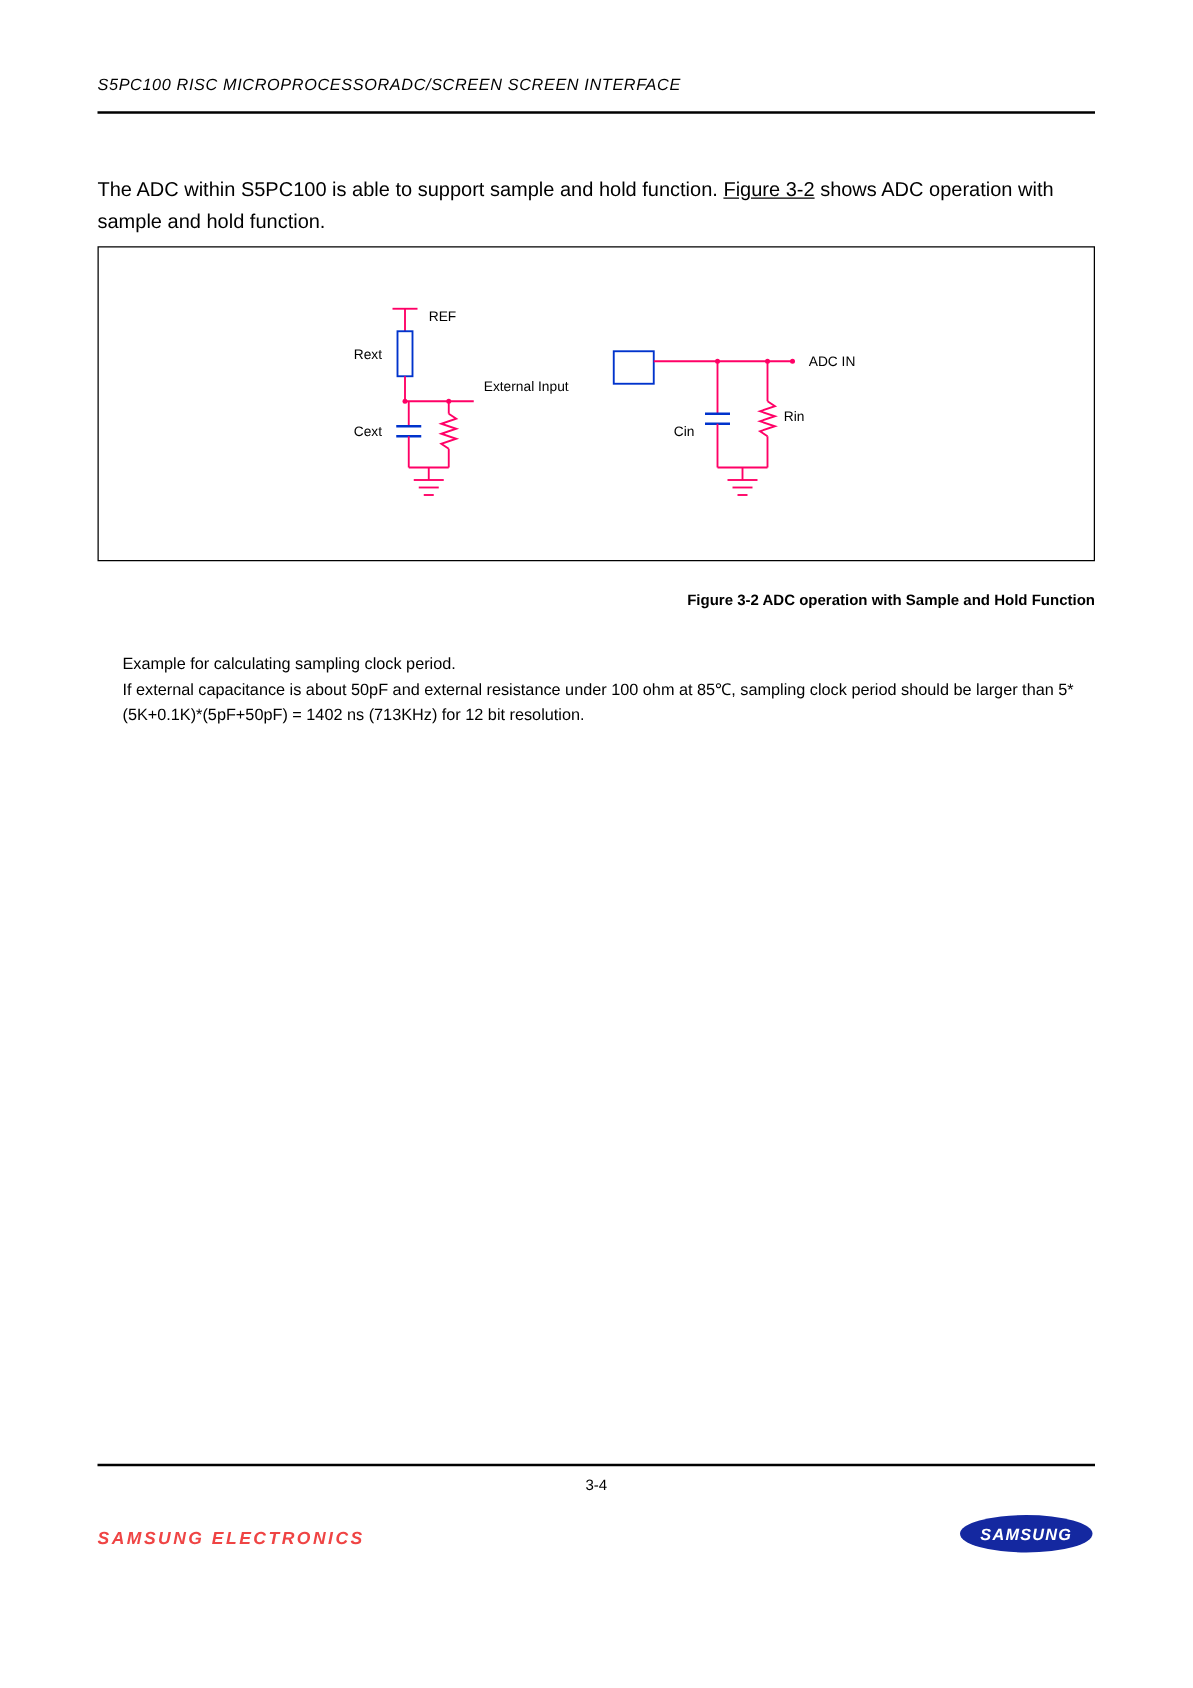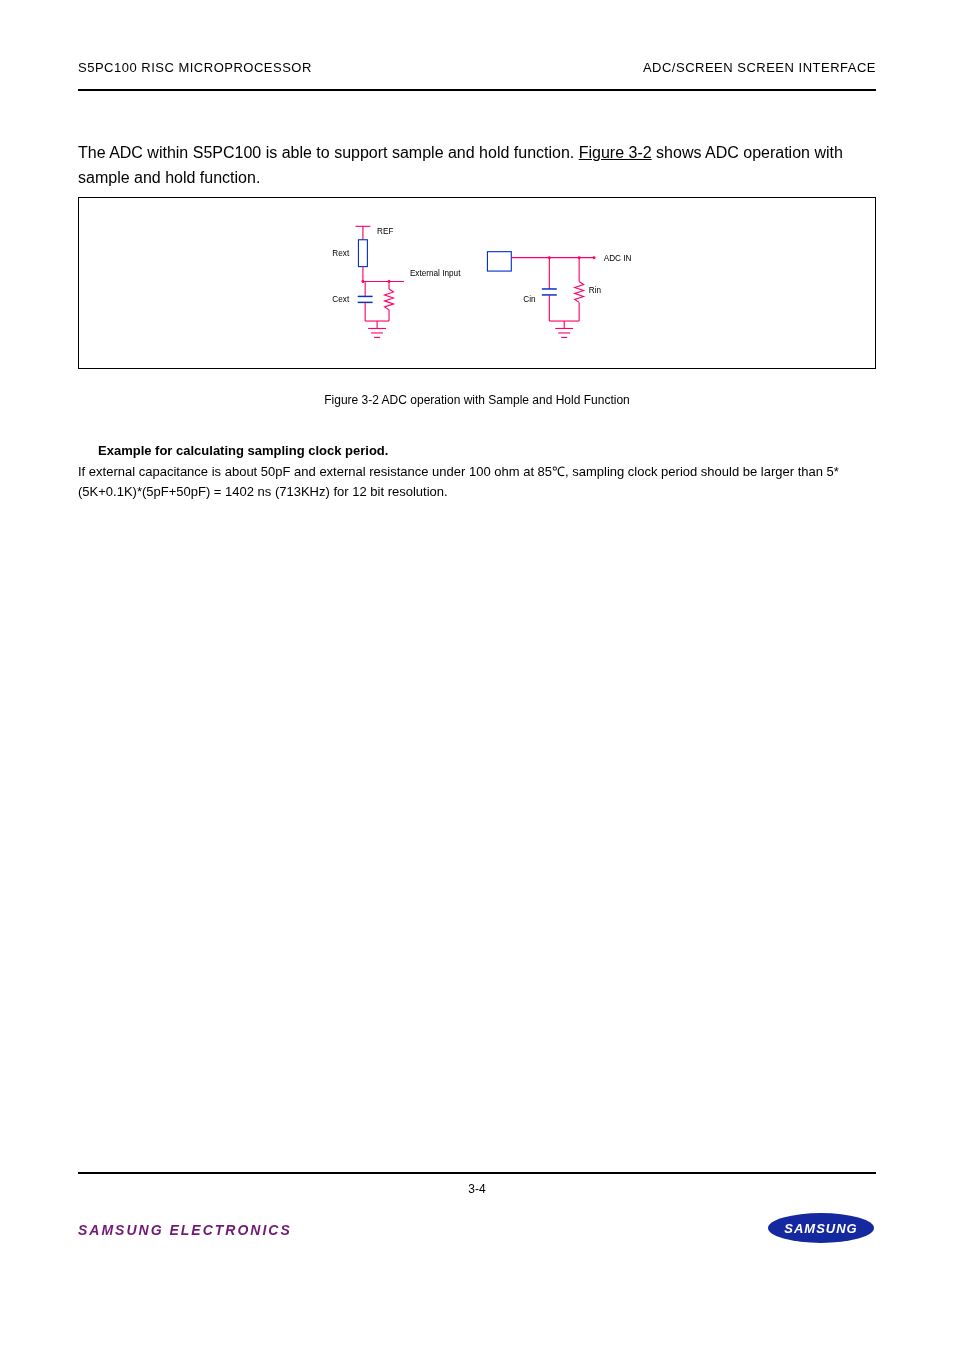--- a/index.html
+++ b/index.html
@@ -1,32 +1,32 @@
 <!DOCTYPE html>
 <html><head>
 <meta charset="utf-8">
 <style>
   * { box-sizing: border-box; margin: 0; padding: 0; }
   html, body { width: 954px; height: 1350px; background: #fff; font-family: Arial, Helvetica, sans-serif; color: #000; }
   .page { position: relative; width: 954px; height: 1350px; padding: 60px 78px 0 78px; }
-  .header-row { display: flex; justify-content: space-between; font-size: 13px; letter-spacing: 0.5px; }
+  .header-row { display: flex; font-size: 13px; letter-spacing: 0.5px; font-style: italic; }
   .hr { border: none; border-top: 2px solid #000; margin-top: 14px; }
   .body-para { font-size: 16px; line-height: 1.55; margin-top: 50px; }
   .fig-link { text-decoration: underline; color: #000; }
-  .figure-box { border: 1px solid #000; margin-top: 6px; height: 172px; position: relative; }
+  .figure-box { border: 1px solid #000; margin-top: 6px; height: 252px; position: relative; }
   .figure-svg { position: absolute; inset: 0; width: 100%; height: 100%; }
-  .figure-caption { text-align: center; font-size: 12px; font-weight: normal; margin-top: 24px; }
-  .example-title { font-size: 13px; font-weight: bold; margin-top: 36px; padding-left: 20px; }
+  .figure-caption { text-align: right; font-size: 12px; font-weight: bold; margin-top: 24px; }
+  .example-title { font-size: 13px; font-weight: normal; margin-top: 36px; padding-left: 20px; }
   .bullets { margin-top: 20px; padding-left: 40px; }
   .bullets li { font-size: 13px; line-height: 1.5; list-style: disc; margin-bottom: 14px; }
-  .para { font-size: 13px; line-height: 1.55; margin-top: 4px; }
+  .para { font-size: 13px; line-height: 1.55; margin-top: 4px; margin-left: 20px; }
   .footer { position: absolute; left: 78px; right: 78px; bottom: 100px; }
   .footer-hr { border: none; border-top: 2px solid #000; }
   .footer-row { display: flex; justify-content: center; align-items: flex-end; margin-top: 8px; font-size: 12px; }
-  .se-logo { font-family: Arial, sans-serif; font-weight: bold; font-style: italic; letter-spacing: 2px; font-size: 14px; color: #701a75; }
+  .se-logo { font-family: Arial, sans-serif; font-weight: bold; font-style: italic; letter-spacing: 2px; font-size: 14px; color: #ef4444; }
   .samsung-oval { display: inline-block; }
   .svg-text { font-family: Arial, sans-serif; font-size: 11px; fill: #000; }
 </style>
 </head>
 <body>
 
 <div class="page">
   <div class="header-row">
     <span>S5PC100 RISC MICROPROCESSOR</span>
     <span>ADC/SCREEN SCREEN INTERFACE</span>

